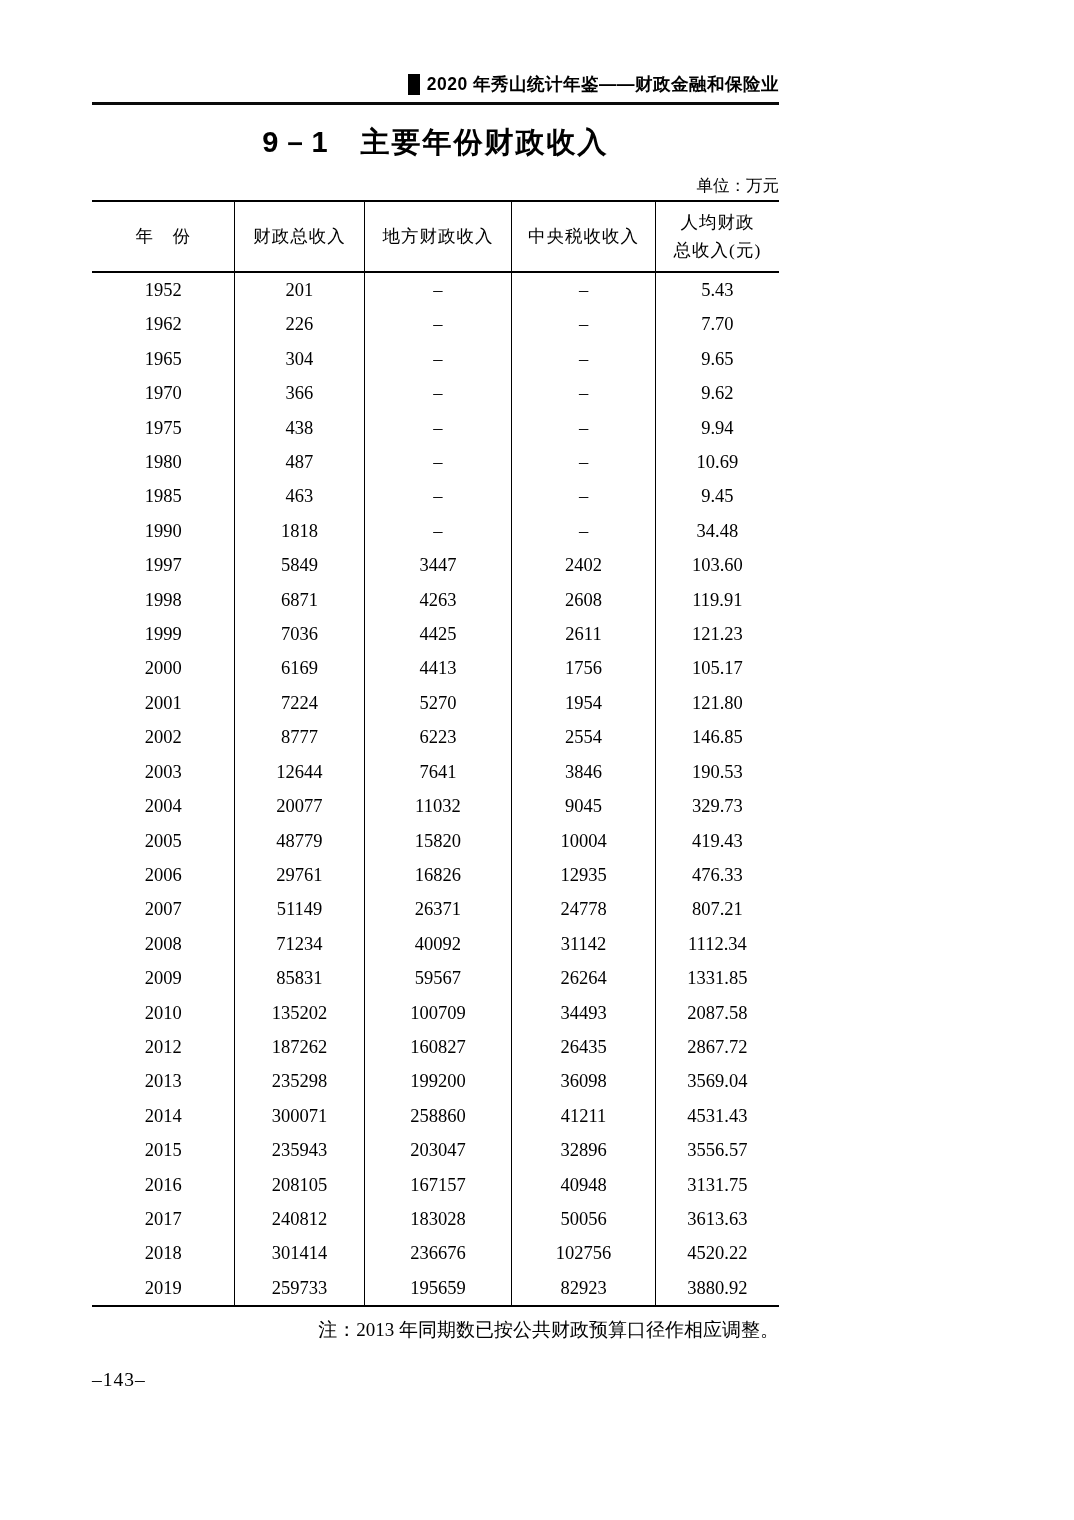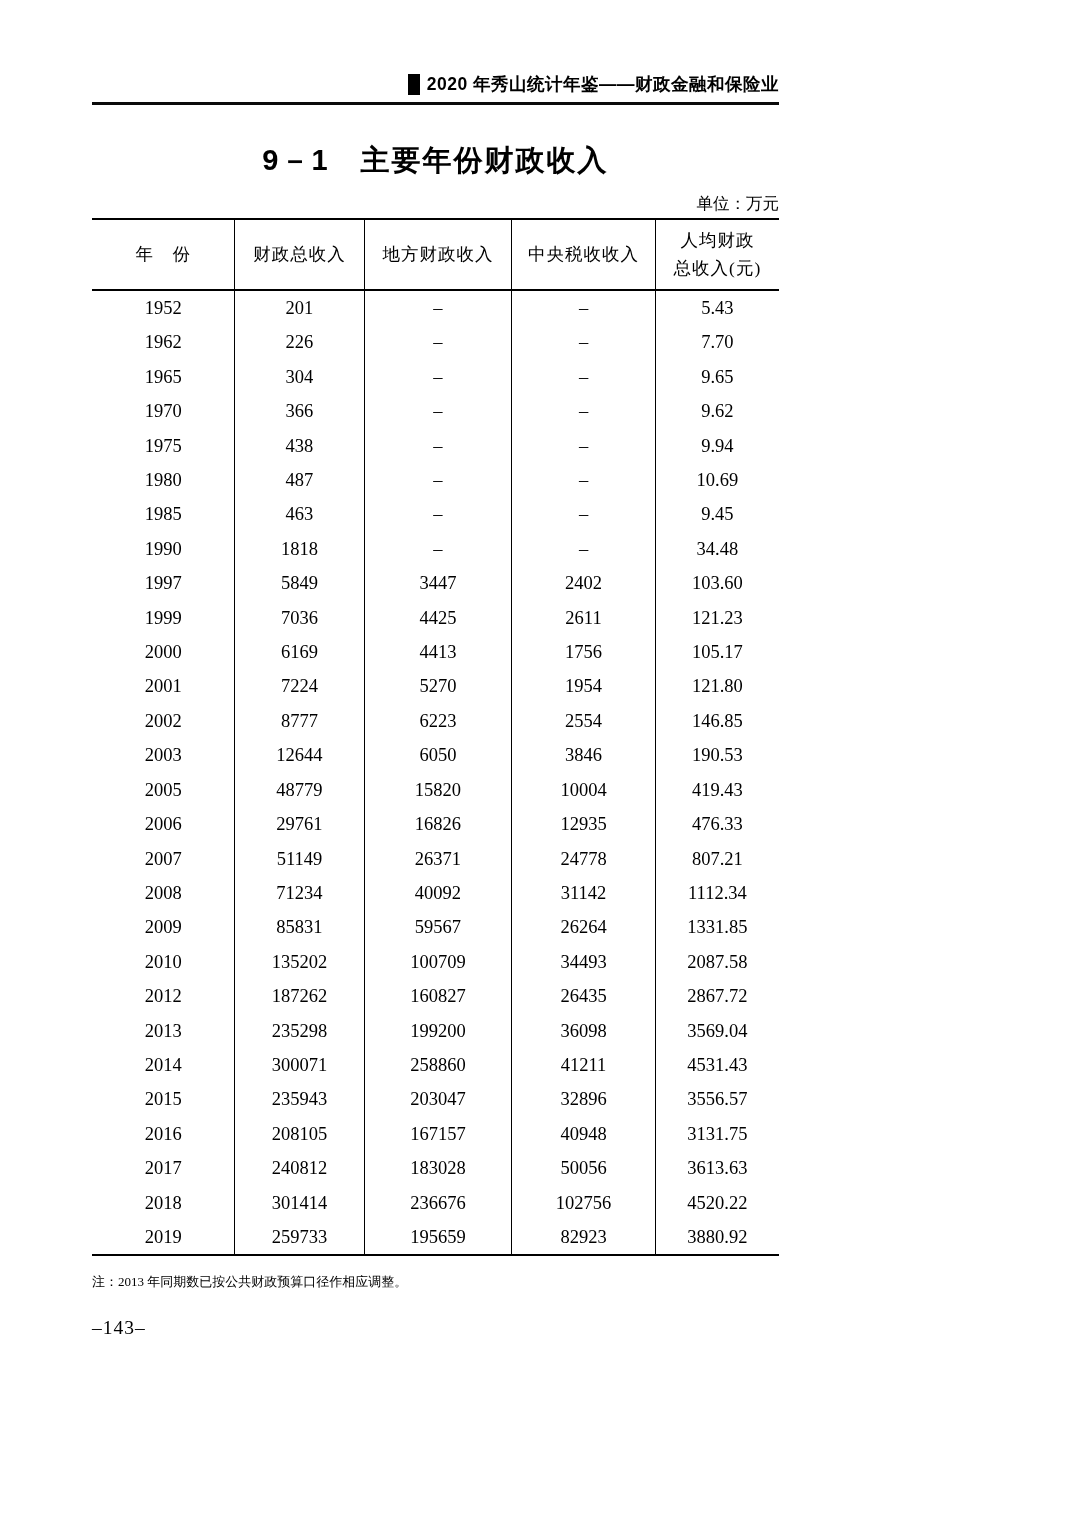--- a/index.html
+++ b/index.html
@@ -36,21 +36,21 @@
   }
   .head-marker {
     display: inline-block;
     width: 12px;
     height: 21px;
     background: #000;
     margin-right: 7px;
   }
   
   .table-title {
-    margin-top: 36px;
+    margin-top: 18px;
     text-align: center;
     font-family: "Liberation Sans", sans-serif;
     font-weight: bold;
     font-size: 29px;
     letter-spacing: 2px;
   }
   
   .unit-line {
     margin-top: 12px;
     margin-bottom: 3px;
@@ -82,23 +82,23 @@
     padding: 0;
     line-height: 34.4px;
     vertical-align: middle;
   }
   table.data-table th:not(:last-child),
   table.data-table td:not(:last-child) {
     border-right: 1px solid #000;
   }
   
   .table-note {
-    margin-top: 17px;
-    font-size: 13px;
-    text-align: left;
+    margin-top: 10px;
+    font-size: 19px;
+    text-align: right;
   }
   .page-number {
     margin-top: 26px;
     text-align: left;
     font-size: 19.5px;
     letter-spacing: 1px;
   }
 </style>
 </head>
 <body>
@@ -191,20 +191,27 @@
             <td>34.48</td>
           </tr>
           <tr>
             <td>1997</td>
             <td>5849</td>
             <td>3447</td>
             <td>2402</td>
             <td>103.60</td>
           </tr>
           <tr>
+            <td>1998</td>
+            <td>6871</td>
+            <td>4263</td>
+            <td>2608</td>
+            <td>119.91</td>
+          </tr>
+          <tr>
             <td>1999</td>
             <td>7036</td>
             <td>4425</td>
             <td>2611</td>
             <td>121.23</td>
           </tr>
           <tr>
             <td>2000</td>
             <td>6169</td>
             <td>4413</td>
@@ -221,23 +228,30 @@
           <tr>
             <td>2002</td>
             <td>8777</td>
             <td>6223</td>
             <td>2554</td>
             <td>146.85</td>
           </tr>
           <tr>
             <td>2003</td>
             <td>12644</td>
-            <td>6050</td>
+            <td>7641</td>
             <td>3846</td>
             <td>190.53</td>
+          </tr>
+          <tr>
+            <td>2004</td>
+            <td>20077</td>
+            <td>11032</td>
+            <td>9045</td>
+            <td>329.73</td>
           </tr>
           <tr>
             <td>2005</td>
             <td>48779</td>
             <td>15820</td>
             <td>10004</td>
             <td>419.43</td>
           </tr>
           <tr>
             <td>2006</td>

